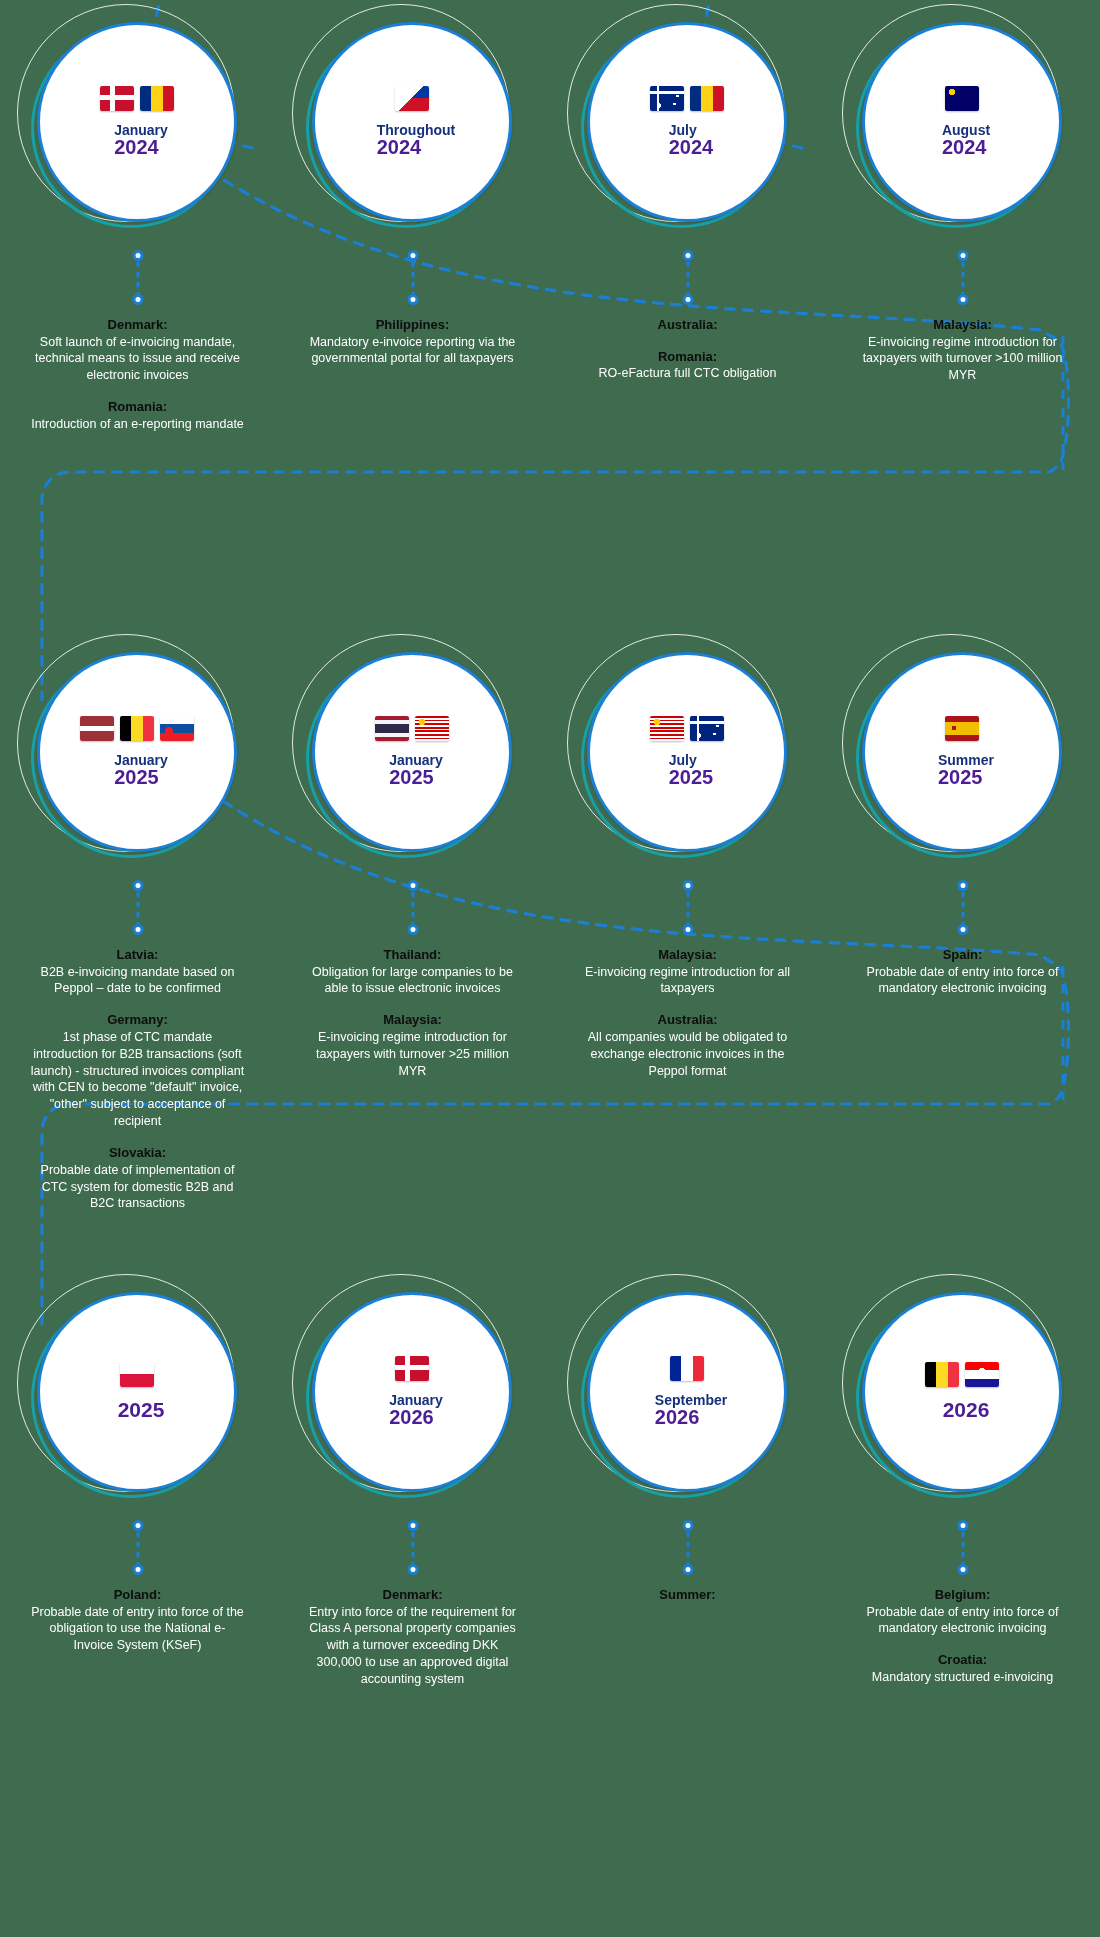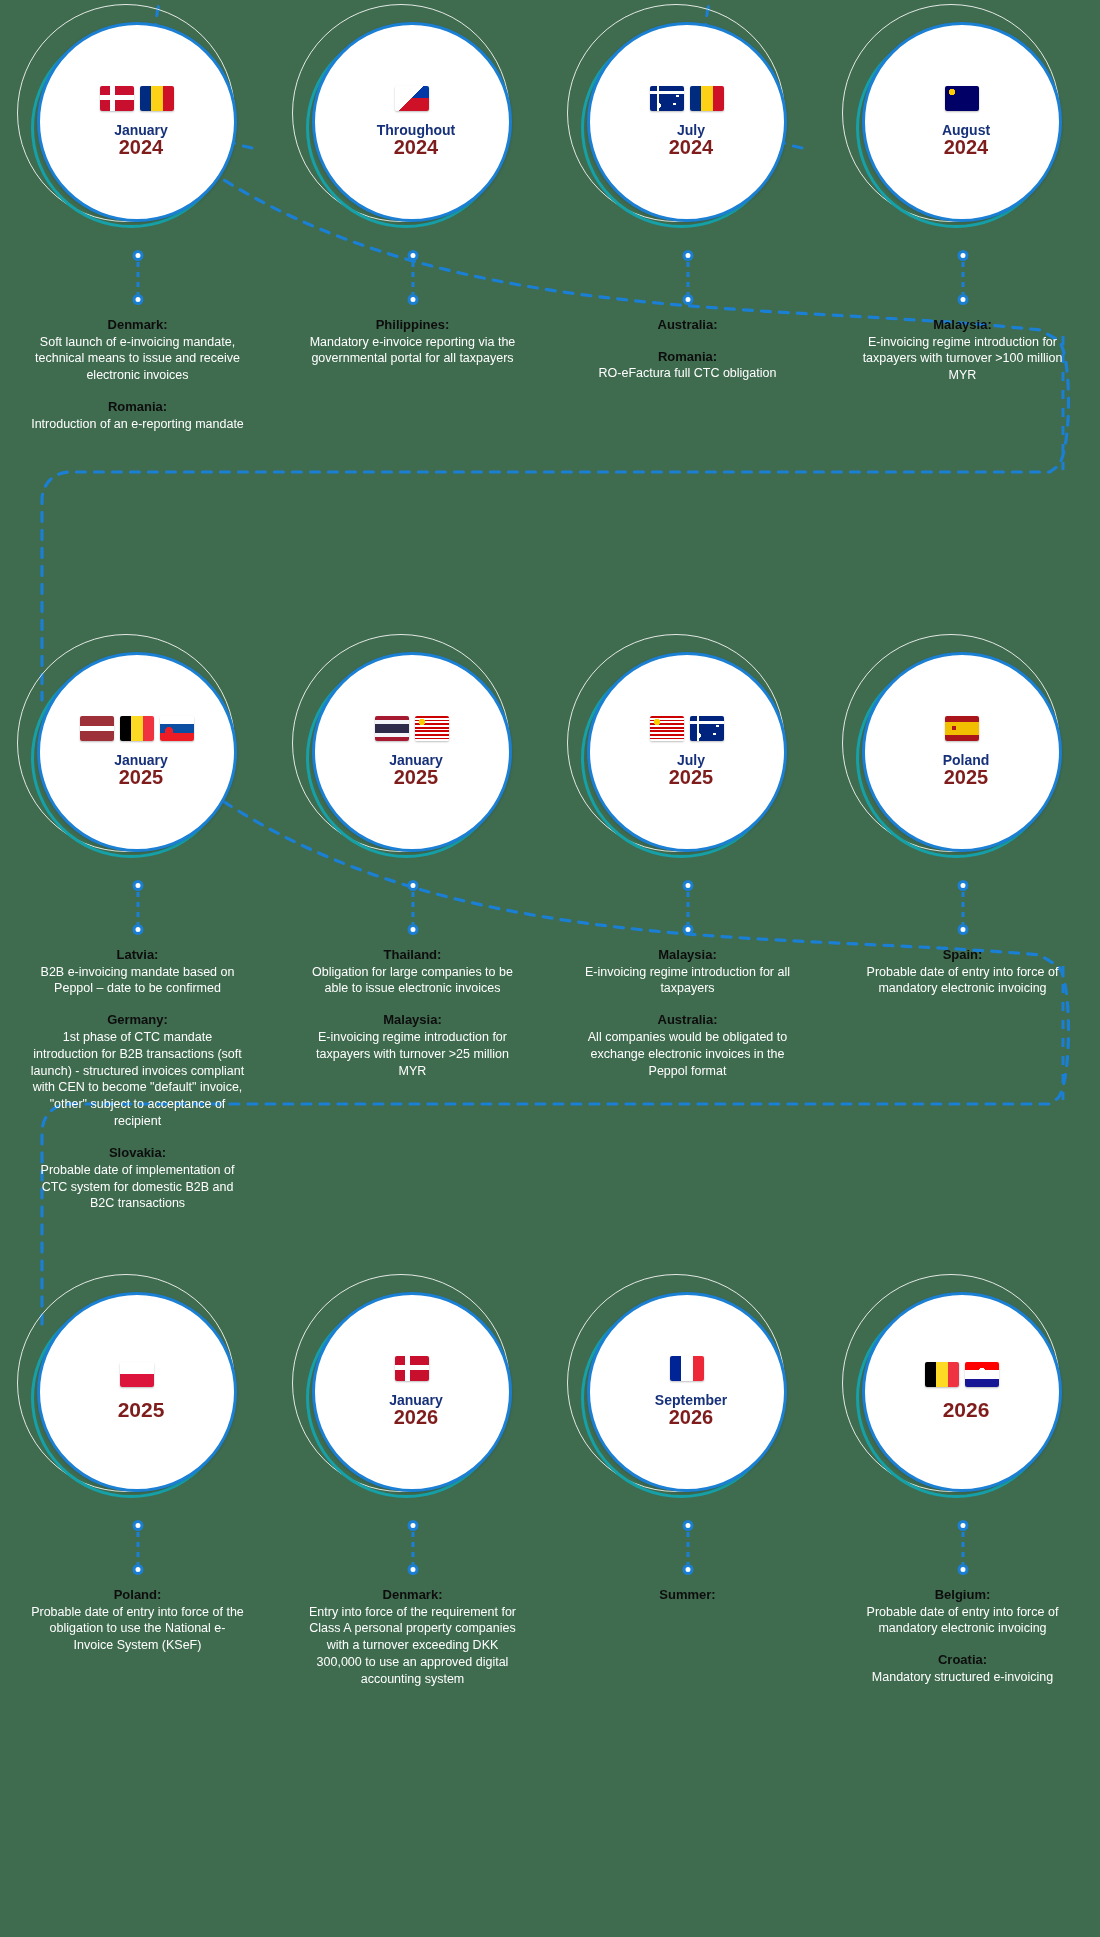--- a/index.html
+++ b/index.html
@@ -93,32 +93,31 @@
   .flag {
     width: 34px;
     height: 25px;
     border-radius: 2px;
     overflow: hidden;
     position: relative;
     box-shadow: 0 1px 2px rgba(0,0,0,0.25);
     flex: 0 0 auto;
   }
   .date-wrap {
-    text-align: center;
     line-height: 1.05;
     margin-left: 9px;
   }
   .date-month {
     color: #16317a;
     font-weight: bold;
     font-size: 14px;
     display: block;
   }
   .date-year {
-    color: #7f1d1d;
+    color: #4c1d95;
     font-weight: bold;
     font-size: 20px;
     display: block;
   }
   .date-year.solo { font-size: 21px; }
 
   
   .stem {
     width: 14px;
     height: 60px;
@@ -443,21 +442,21 @@
       <div class="node">
         <div class="ring-outer"></div>
         <div class="ring-teal"></div>
         <div class="disc">
           <div class="flags">
             <span class="flag" style="background:
                 radial-gradient(circle at 9px 12px, #ad1519 2.2px, transparent 2.4px),
                 linear-gradient(to bottom,#aa151b 0 25%,#f1bf00 25% 75%,#aa151b 75% 100%);"></span>
           </div>
           <div class="date-wrap">
-            <span class="date-month">Poland</span>
+            <span class="date-month">Summer</span>
             <span class="date-year">2025</span>
           </div>
         </div>
       </div>
       <div class="stem">
         <span class="dot top"></span>
         <span class="dash"></span>
         <span class="dot bottom"></span>
       </div>
       <div class="captions">

